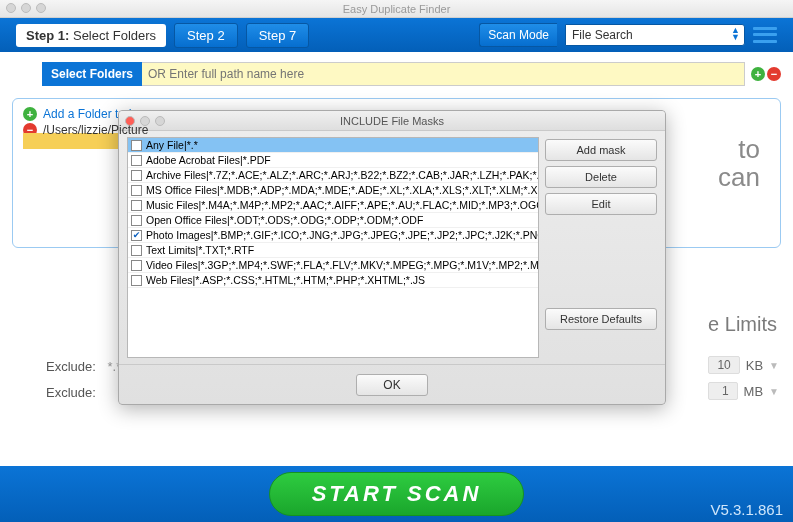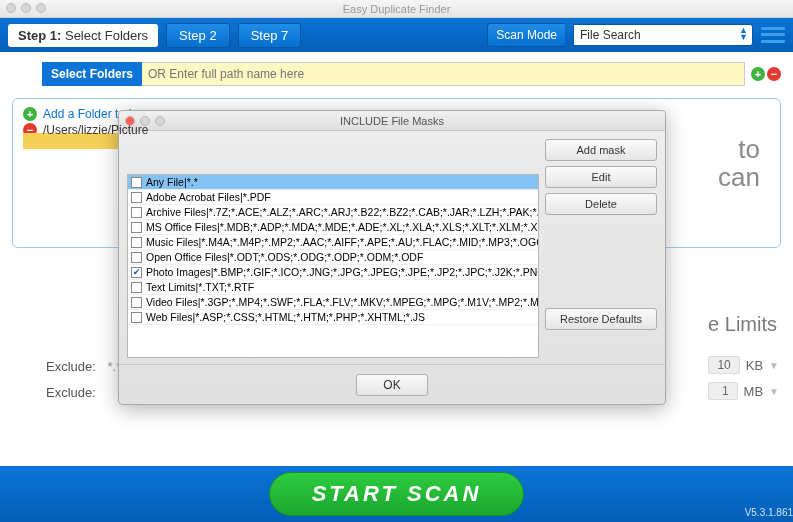--- a/index.html
+++ b/index.html
@@ -6,21 +6,21 @@
   html, body { width: 793px; height: 522px; overflow: hidden; font-family: Arial, Helvetica, sans-serif; }
   body { background: #fff; position: relative; }
 
   
   .titlebar { height: 18px; background: linear-gradient(#f5f5f5,#e5e5e5); display:flex; align-items:center; position:relative; border-bottom:1px solid #d0d0d0;}
   .traffic { position:absolute; left:6px; top:3px; display:flex; gap:5px;}
   .tdot { width:10px; height:10px; border-radius:50%; background:#d6d6d6; border:1px solid #bcbcbc;}
   .titlebar-title { flex:1; text-align:center; font-size:11px; color:#9a9a9a;}
 
   
-  .toolbar { height: 34px; background: linear-gradient(#0b74d6,#035fb8); display:flex; align-items:center; padding:0 8px; gap:8px;}
+  .toolbar { height: 34px; background: linear-gradient(#0b74d6,#035fb8); display:flex; align-items:center; padding:0 16px; gap:8px;}
   .step1 { background:#fff; color:#333; border-radius:3px; padding:4px 10px; font-size:13px;}
   .step1 b { font-weight:bold; }
   .tbtn { background:linear-gradient(#1f8de8,#066ecf); color:#fff; border-radius:3px; padding:4px 12px; font-size:13px; border:1px solid #0657a3;}
   .scanmode-label { margin-left:auto; background:linear-gradient(#1f8de8,#066ecf); color:#fff; font-size:12px; padding:4px 8px; border:1px solid #0657a3; border-right:none; border-radius:3px 0 0 3px;}
   .scanmode-select { background:#fff; color:#333; font-size:12px; padding:3px 20px 3px 6px; border:1px solid #0657a3; border-radius:0 3px 3px 0; width:180px; position:relative;}
   .scanmode-arrows { position:absolute; right:4px; top:2px; color:#0b74d6; font-size:9px; line-height:7px; text-align:center;}
   .hamburger { width:24px; height:20px; display:flex; flex-direction:column; justify-content:space-around; cursor:pointer;}
   .hamburger div{height:3px; background:#3aa0ef; border-radius:1px;}
 
   
@@ -46,31 +46,31 @@
   .incexc2 { position:absolute; left:46px; bottom:66px; font-size:13px; color:#555;}
   .incexc-val { margin-left:8px; color:#999;}
   .unitrow { position:absolute; right:14px; display:flex; align-items:center; gap:6px; font-size:13px; color:#666;}
   .unitrow1{ bottom:92px;} .unitrow2{ bottom:66px;}
   .numbox{ background:#eee; border:1px solid #ddd; padding:1px 8px; border-radius:2px; font-size:12px; color:#666; min-width:30px; text-align:right;}
   .tri{ color:#bbb; font-size:10px;}
 
   
   .bottombar { position:absolute; left:0; right:0; bottom:0; height:56px; background:linear-gradient(#0b74d6,#035fb8); display:flex; align-items:center; justify-content:center;}
   .startscan { background:linear-gradient(#2ecc40,#1aa62c); color:#fff; font-size:22px; font-weight:bold; letter-spacing:3px; border-radius:24px; padding:8px 42px; border:1px solid #159221; font-style:italic;}
-  .version { position:absolute; right:0; bottom:4px; font-size:10px; color:#cfe6fb;}
+  .version { position:absolute; right:10px; bottom:4px; font-size:15px; color:#cfe6fb;}
 
   
   .modal { position:absolute; left:118px; top:110px; width:548px; height:295px; background:linear-gradient(#ededed,#e0e0e0); border:1px solid #a9a9a9; border-radius:4px; box-shadow:0 4px 20px rgba(0,0,0,.3); display:flex; flex-direction:column;}
   .modal-titlebar { height:20px; display:flex; align-items:center; position:relative; background:linear-gradient(#f0f0f0,#dedede); border-bottom:1px solid #c9c9c9; border-radius:4px 4px 0 0;}
   .modal-titlebar .mtraffic { position:absolute; left:6px; display:flex; gap:5px;}
   .modal-titlebar .mtraffic .mdot{ width:10px;height:10px;border-radius:50%; border:1px solid #bbb;}
   .md-close{background:#ff5f57;} .md-min{background:#d6d6d6;} .md-max{background:#d6d6d6;}
   .modal-title { flex:1; text-align:center; font-size:11px; color:#555;}
   .modal-body { flex:1; display:flex; padding:6px 8px; gap:6px;}
-  .listbox { flex:1; background:#fff; border:1px solid #b7b7b7; overflow:auto; font-size:10.5px;margin-top:37px;}
+  .listbox { flex:1; background:#fff; border:1px solid #b7b7b7; overflow:auto; font-size:10.5px;}
   .listrow { display:flex; align-items:center; gap:4px; padding:1px 3px; white-space:nowrap; overflow:hidden; text-overflow:ellipsis; border-bottom:1px solid #f0f0f0;}
   .listrow.sel{ background:#84c2f3;}
   .cb{ width:11px; height:11px; border:1px solid #888; background:#fff; display:inline-flex; align-items:center; justify-content:center; font-size:9px; color:#1163c0; flex-shrink:0;}
   .sidebuttons { width:112px; display:flex; flex-direction:column; gap:5px; padding-top:2px;}
   .sbtn { background:linear-gradient(#fbfbfb,#e5e5e5); border:1px solid #aeaeae; border-radius:3px; font-size:11px; padding:4px 0; text-align:center; color:#333;}
   .sbtn.restore{ margin-top:88px;}
   .modal-footer { height:40px; display:flex; align-items:center; justify-content:center; border-top:1px solid #c9c9c9;}
   .okbtn { background:linear-gradient(#fbfbfb,#e5e5e5); border:1px solid #aeaeae; border-radius:3px; font-size:12px; padding:3px 26px; color:#333;}
 </style>
 </head>
@@ -202,21 +202,21 @@
           <span class="cb"></span>
           <span>Video Files|*.3GP;*.MP4;*.SWF;*.FLA;*.FLV;*.MKV;*.MPEG;*.MPG;*.M1V;*.MP2;*.MPA;*.MPE;*.MOV;*.AVI;*.WMV;*</span>
         </div>
         <div class="listrow">
           <span class="cb"></span>
           <span>Web Files|*.ASP;*.CSS;*.HTML;*.HTM;*.PHP;*.XHTML;*.JS</span>
         </div>
       </div>
     <div class="sidebuttons">
       <div class="sbtn">Add mask</div>
+      <div class="sbtn">Delete</div>
       <div class="sbtn">Edit</div>
-      <div class="sbtn">Delete</div>
       <div class="sbtn restore">Restore Defaults</div>
     </div>
   </div>
   <div class="modal-footer">
     <div class="okbtn">OK</div>
   </div>
 </div>
 
 </body></html>

